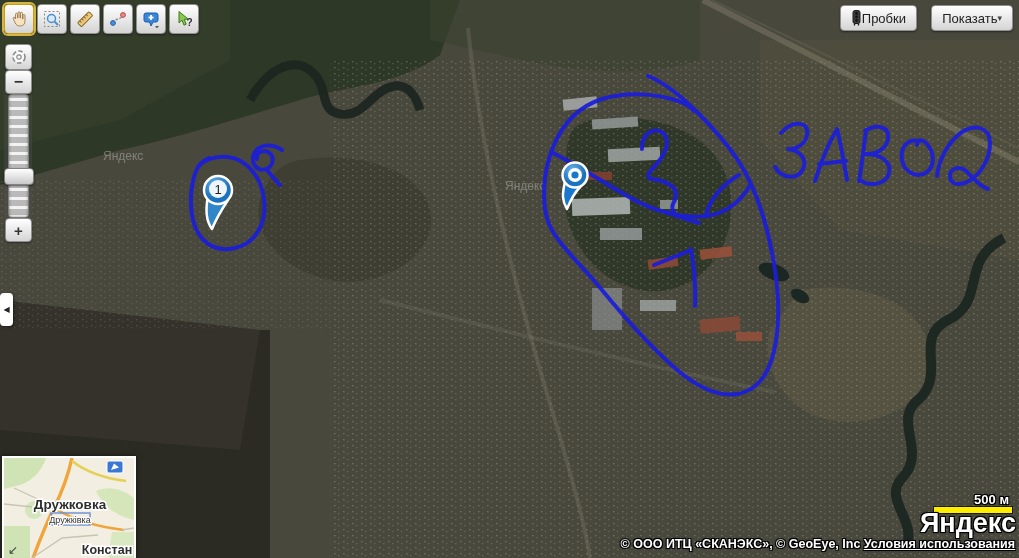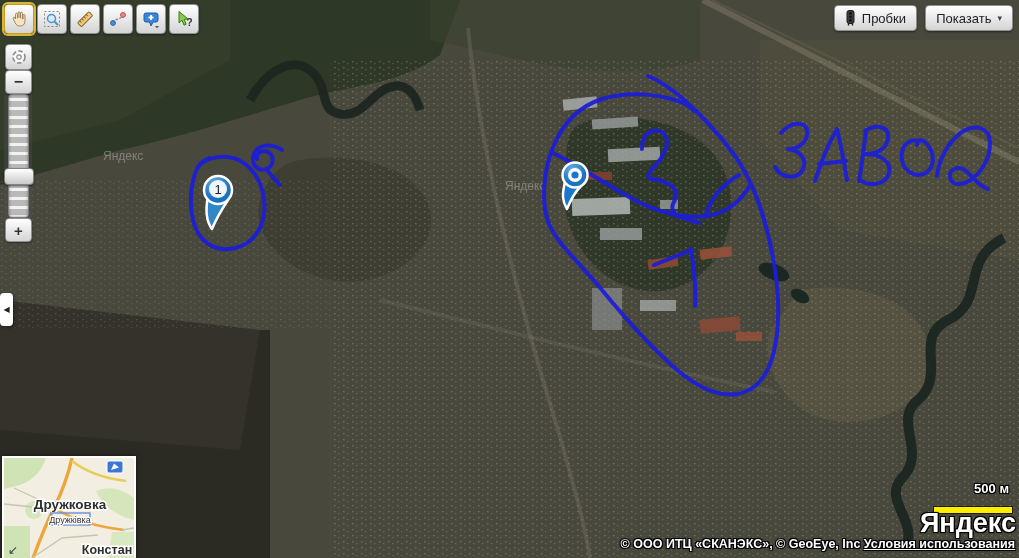--- a/index.html
+++ b/index.html
@@ -7,21 +7,21 @@
          font-family:"Liberation Sans",sans-serif;background:#45443a;user-select:none;}
   #stage svg.bg{position:absolute;left:0;top:0;z-index:0;}
   svg text{font-family:"Liberation Sans",sans-serif;}
 
   
   .btn{position:absolute;z-index:6;background:linear-gradient(#ffffff,#d4d4d4);
        border:1px solid #8f8f8f;border-radius:4px;box-shadow:0 1px 2px rgba(0,0,0,.45);
        display:flex;align-items:center;justify-content:center;cursor:pointer;}
   .tool{width:28px;height:28px;top:4px;}
   .tool.active{border:1px solid #c99d1c;box-shadow:0 0 0 2px rgba(233,196,66,.9),0 1px 2px rgba(0,0,0,.4);}
-  .txtbtn{height:24px;top:5px;padding:0 10px;font-size:13px;color:#222;gap:6px;white-space:nowrap;}
+  .txtbtn{height:24px;top:5px;padding:0 10px;font-size:13px;color:#222;white-space:nowrap;}
   .caret{font-size:9px;color:#444;}
 
   
   .zback{position:absolute;left:4px;top:68px;width:28px;height:176px;background:rgba(80,80,80,.35);
          border-radius:7px;z-index:5;}
   .globe{left:5px;top:44px;width:25px;height:24px;}
   .zbtn{left:5px;width:25px;height:22px;font-size:16px;font-weight:bold;color:#333;}
   .zminus{top:70px;}
   .zplus{top:218px;font-size:15px;}
   .ztrack{position:absolute;left:8px;top:94px;width:19px;height:122px;z-index:6;cursor:pointer;
@@ -42,21 +42,21 @@
   #showBtn{right:6px;left:auto;text-align:center;}
 
   
   .minimap{position:absolute;left:2px;top:456px;width:130px;height:100px;z-index:6;background:#f1ede0;
            border:2px solid #fff;box-shadow:0 0 5px rgba(0,0,0,.6);cursor:pointer;}
   .minimap svg{display:block;}
 
   
   .outl{position:absolute;z-index:6;color:#fff;font-weight:bold;
         text-shadow:-1px -1px 0 #000,1px -1px 0 #000,-1px 1px 0 #000,1px 1px 0 #000,0 0 3px #000;}
-  .scaleLabel{right:10px;top:481px;font-size:13px;}
+  .scaleLabel{right:10px;top:492px;font-size:13px;}
   .scaleBar{position:absolute;right:7px;top:507px;width:78px;height:6px;background:#ffee00;
             outline:1px solid rgba(0,0,0,.65);z-index:6;}
   .logo{right:3px;top:508px;font-size:27px;letter-spacing:0;cursor:pointer;}
   .attr{right:4px;top:537px;font-size:12.5px;white-space:nowrap;padding-left:27px;}
   .attr a{color:#fff;text-decoration:underline;cursor:pointer;}
 </style>
 </head>
 <body>
 
 <div id="stage">

